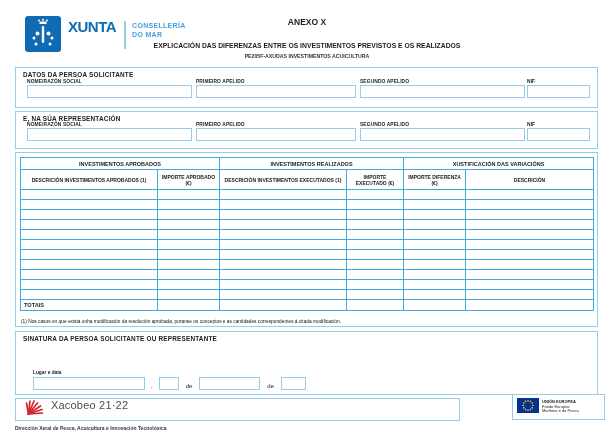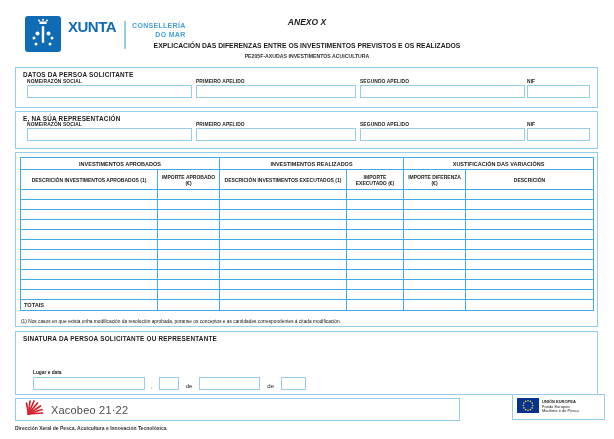--- a/index.html
+++ b/index.html
@@ -6,29 +6,29 @@
     --brand-blue:#0f6cb4; --dept-blue:#46a0d8; --box-border:#96cdeb;
     --grid-blue:#3fabe2; --text-dark:#1c1c1c; --xacobeo-red:#d5232e;
     --eu-blue:#043293; --eu-star:#ffd617;
   }
   *{margin:0;padding:0;box-sizing:border-box;}
   html,body{width:614px;height:439px;overflow:hidden;background:#fff;}
   body{font-family:"Liberation Sans","DejaVu Sans",sans-serif;color:var(--text-dark);}
   .page{position:absolute;top:0;left:0;width:614px;height:439px;background:#fff;}
 
   
-  .brand{position:absolute;left:25px;top:16px;display:flex;align-items:flex-start;text-align:right;}
+  .brand{position:absolute;left:25px;top:16px;display:flex;align-items:flex-start;}
   .emblem{width:36px;height:36px;flex:0 0 36px;}
   .brand-text{margin-left:7px;color:var(--brand-blue);font-weight:bold;
     font-size:15px;line-height:15px;letter-spacing:-0.5px;margin-top:3px;}
   .brand-divider{width:2px;height:28px;background:var(--box-border);margin:5px 6px 0 8px;}
   .dept-text{color:var(--dept-blue);font-weight:bold;font-size:7px;line-height:9px;
     letter-spacing:.3px;margin-top:5px;}
   .annex{position:absolute;left:0;right:0;top:17px;text-align:center;
-    font-size:8.5px;font-weight:bold;font-style:italic;}
+    font-size:8.5px;font-weight:bold;}
   .form-title{position:absolute;left:0;right:0;top:42px;text-align:center;
     font-size:6.8px;font-weight:bold;}
   .form-subtitle{position:absolute;left:0;right:0;top:53px;text-align:center;
     font-size:5.2px;font-weight:bold;color:#333;}
 
   
   .box{position:absolute;left:15px;width:583px;border:1px solid var(--box-border);background:#fff;}
   .sec-title{position:absolute;left:7px;top:3px;font-size:6.4px;font-weight:bold;letter-spacing:.2px;}
   .fld{position:absolute;}
   .fld .lbl{font-size:4.9px;font-weight:bold;color:#222;margin-bottom:1px;letter-spacing:.1px;}
@@ -54,21 +54,21 @@
 
   
   #sec-signature{top:331px;height:64px;}
   .lugar-label{position:absolute;left:17px;top:38px;font-size:4.8px;font-weight:bold;color:#222;}
   .date-row{position:absolute;left:17px;top:45px;display:flex;align-items:flex-end;}
   .date-row .sep{font-size:6px;color:#222;padding:0 0 1px 0;}
   .db-place{width:112px;} .db-day{width:20px;} .db-month{width:61px;} .db-year{width:25px;}
   .g1{margin-right:6px;} .g2{margin:0 7px;}
 
   
-  #xacobeo-box{top:398px;height:23px;width:445px;display:flex;align-items:center;}
+  #xacobeo-box{top:398px;height:23px;width:445px;display:flex;}
   .xaco-icon{margin:0 7px 0 9px;}
   .xaco-text{font-size:11px;color:#4d4d4d;font-weight:500;letter-spacing:.2px;}
   #eu-box{position:absolute;left:512px;top:394px;width:93px;height:26px;
     border:1px solid var(--box-border);display:flex;align-items:center;background:#fff;}
   .eu-flag{margin:0 3px 0 4px;}
   .eu-text{font-size:4px;line-height:4.6px;color:#222;}
   .eu-text .l0{font-weight:bold;}
   .footer-dept{position:absolute;left:15px;top:425px;font-size:5px;font-weight:bold;color:#333;}
 </style>
 </head>

